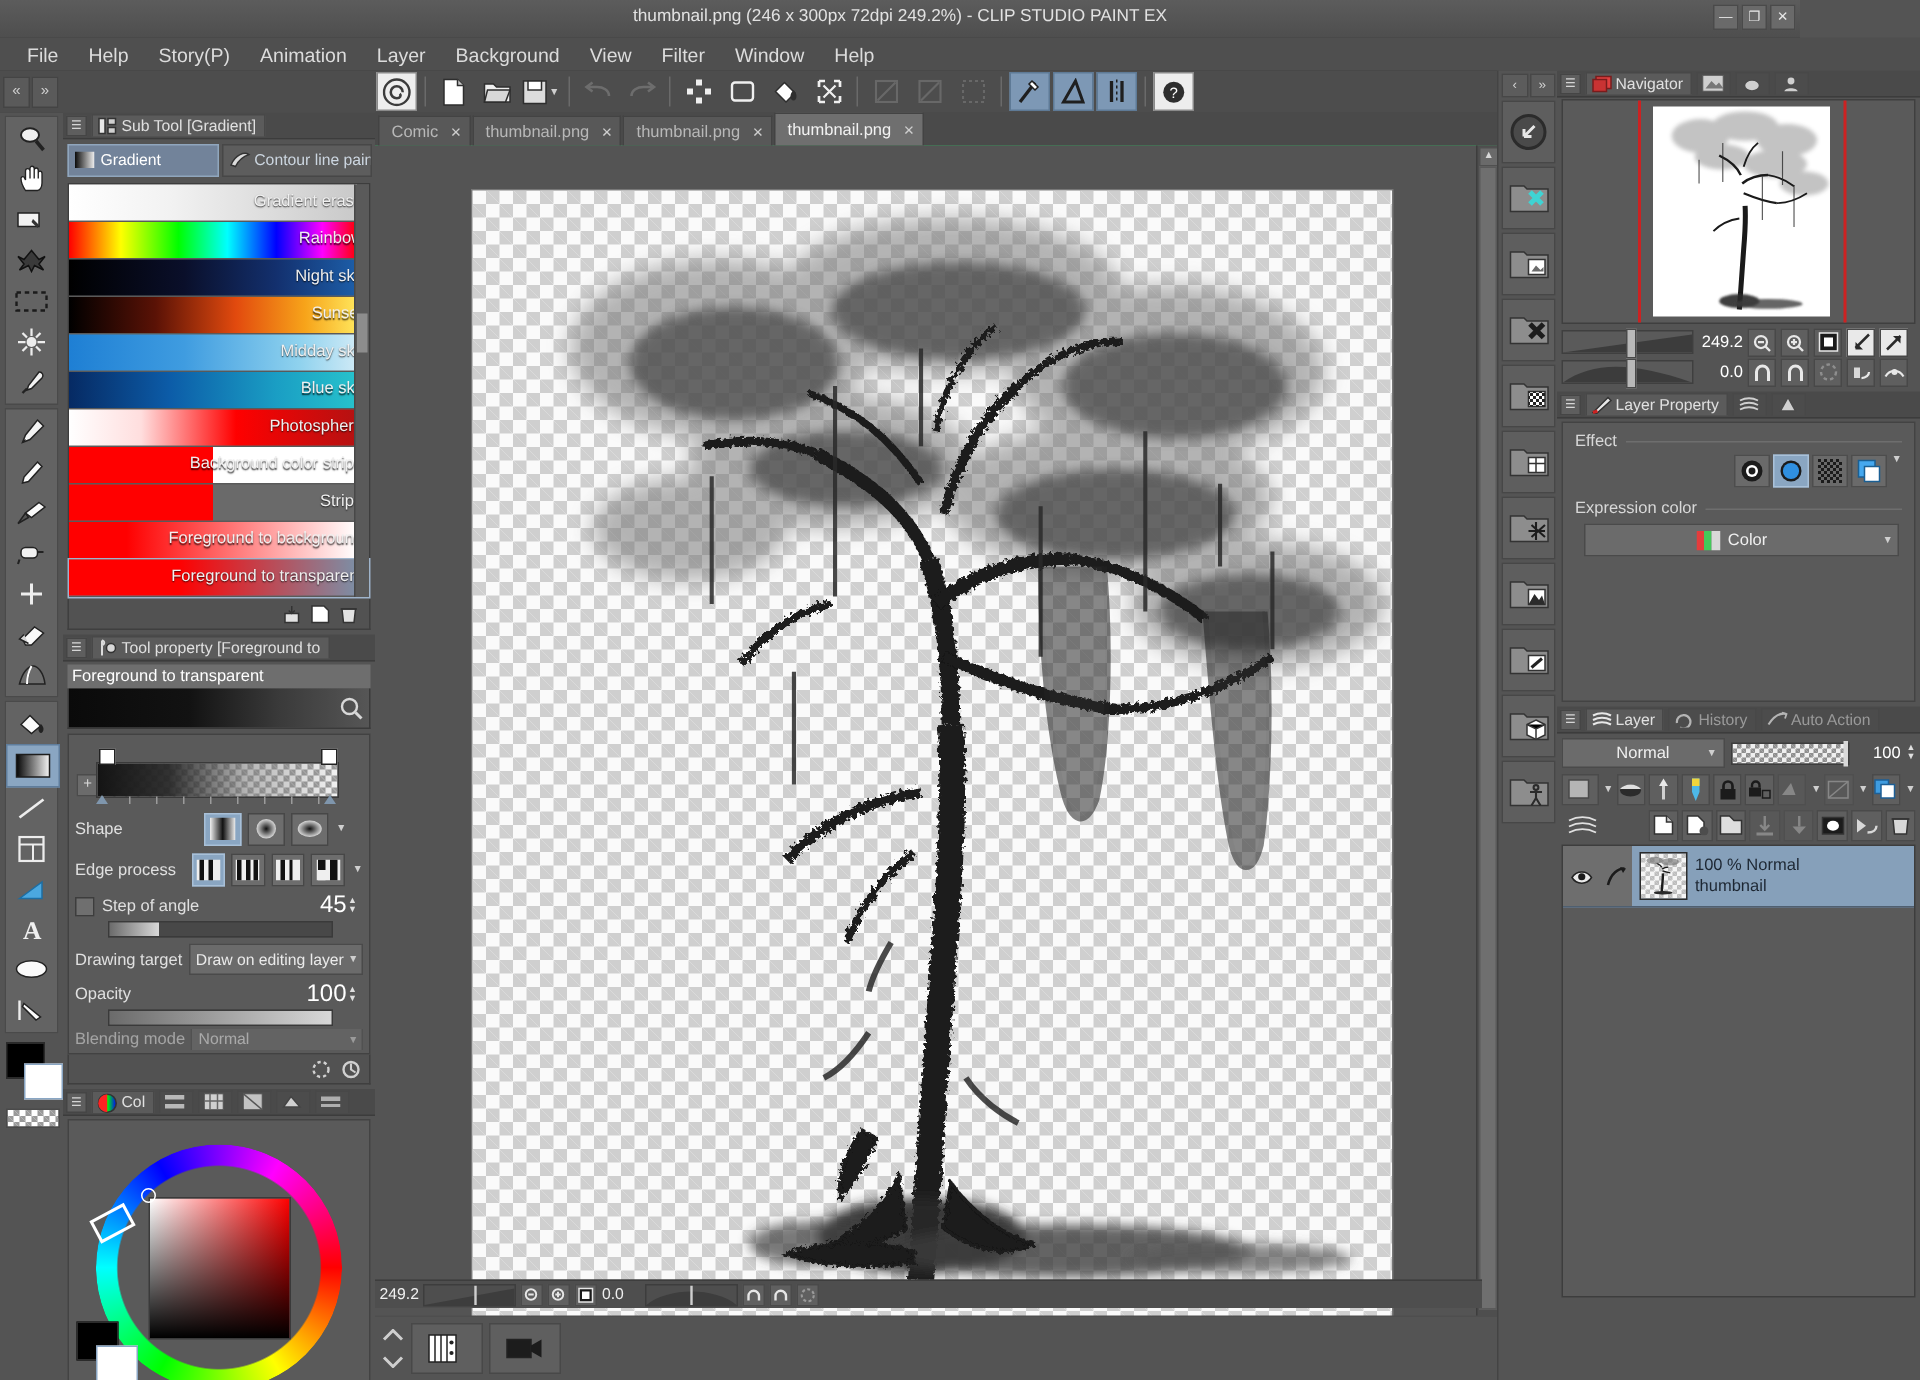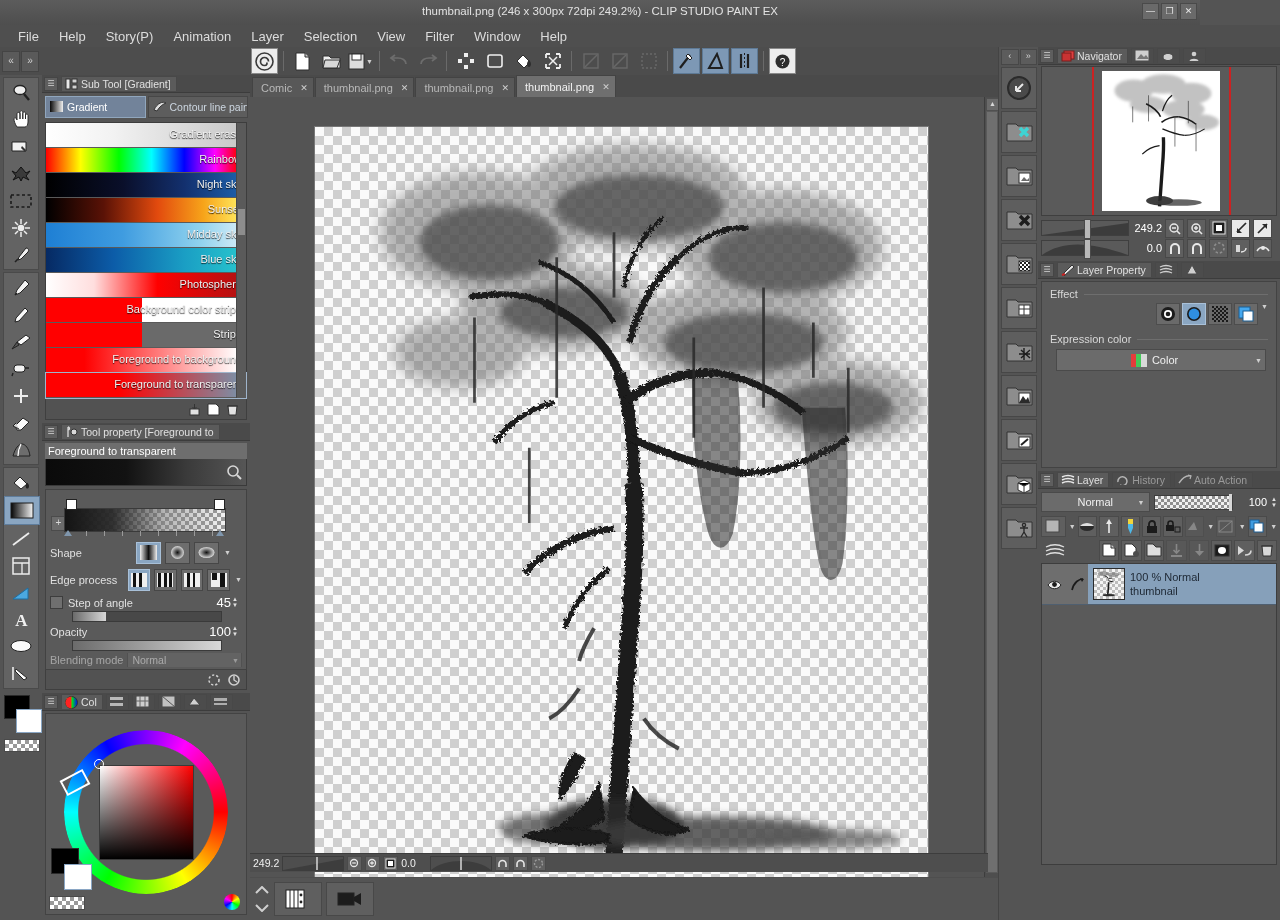--- a/index.html
+++ b/index.html
@@ -111,21 +111,21 @@
     border:1px solid #4b4b4b;text-align:center;line-height:12px;font-size:10px;cursor:pointer;}
   .prow{display:flex;align-items:center;height:25px;margin-top:2px;gap:4px;}
   .plab{font-size:11px;color:#e0e0e0;white-space:nowrap;}
   .pbtn{width:23px;height:20px;border:1px solid #474747;background:#6d6d6d;cursor:pointer;
     display:flex;align-items:center;justify-content:center;}
   .pbtn.sel{background:#8aa6c2;border-color:#a8c0d8;}
   .pdd{height:19px;background:#6b6b6b;border:1px solid #4a4a4a;display:flex;align-items:center;
     justify-content:space-between;padding:0 2px 0 4px;font-size:10.5px;color:#eaeaea;cursor:pointer;}
   .chk{width:11px;height:11px;background:#6f6f6f;border:1px solid #3d3d3d;cursor:pointer;}
   .spin{display:flex;align-items:center;gap:1px;}
-  .spinv{font-size:13px;color:#fff;min-width:24px;text-align:right;}
+  .spinv{font-size:16px;color:#fff;min-width:24px;text-align:right;}
   .spinar{display:flex;flex-direction:column;gap:1px;cursor:pointer;}
   .spinar span{font-size:6px;line-height:5px;color:#e0e0e0;}
   .slider{height:9px;background:#484848;border:1px solid #3a3a3a;position:relative;margin-top:1px;}
   .slider i{position:absolute;left:0;top:0;height:100%;display:block;
     background:linear-gradient(90deg,#6b6b6b,#d8d8d8);}
   .tpfoot{height:19px;margin:0 3px;background:#525252;border:1px solid #3f3f3f;border-top:none;
     display:flex;align-items:center;justify-content:flex-end;gap:5px;padding-right:5px;}
 
   
   .cwrap{position:relative;margin:2px 3px 0 3px;background:#5a5a5a;border:1px solid #434343;height:200px;}
@@ -259,21 +259,21 @@
       <div class="winbtn">✕</div>
     </div>
   </div>
 
   <div class="menubar">
     <div class="menuitem">File</div>
     <div class="menuitem">Help</div>
     <div class="menuitem">Story(P)</div>
     <div class="menuitem">Animation</div>
     <div class="menuitem">Layer</div>
-    <div class="menuitem">Selection</div>
+    <div class="menuitem">Background</div>
     <div class="menuitem">View</div>
     <div class="menuitem">Filter</div>
     <div class="menuitem">Window</div>
     <div class="menuitem">Help</div>
   </div>
 
   <div class="cmdbar">
     <div class="navarrows">
       <div>«</div>
       <div>»</div>
@@ -775,20 +775,27 @@
                   <span>▲</span>
                   <span>▼</span>
                 </span>
             </div>
           </div>
           <div class="slider" style="width:148px;margin-left:22px">
               <i style="width:22%"></i>
             </div>
         </div>
 
+        <div class="prow">
+          <span class="plab">Drawing target</span>
+          <div class="pdd" style="flex:1">
+            <span>Draw on editing layer</span>
+            <span class="caret">▼</span>
+          </div>
+        </div>
 
         <div style="margin-top:2px">
           <div style="display:flex;align-items:center">
             <span class="plab">Opacity</span>
             <div class="spin" style="margin-left:auto;margin-right:4px">
               <span class="spinv">100</span>
               <span class="spinar">
                   <span>▲</span>
                   <span>▼</span>
                 </span>

